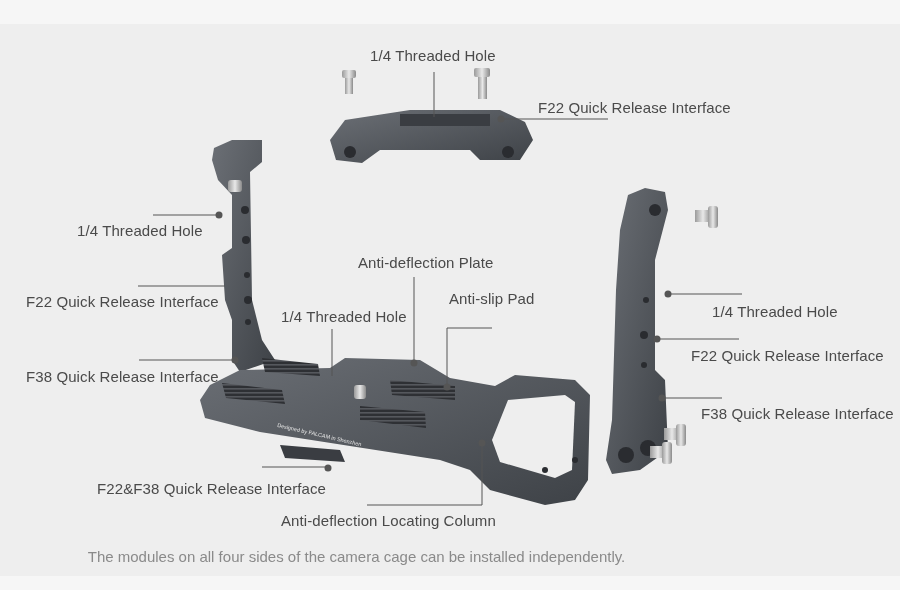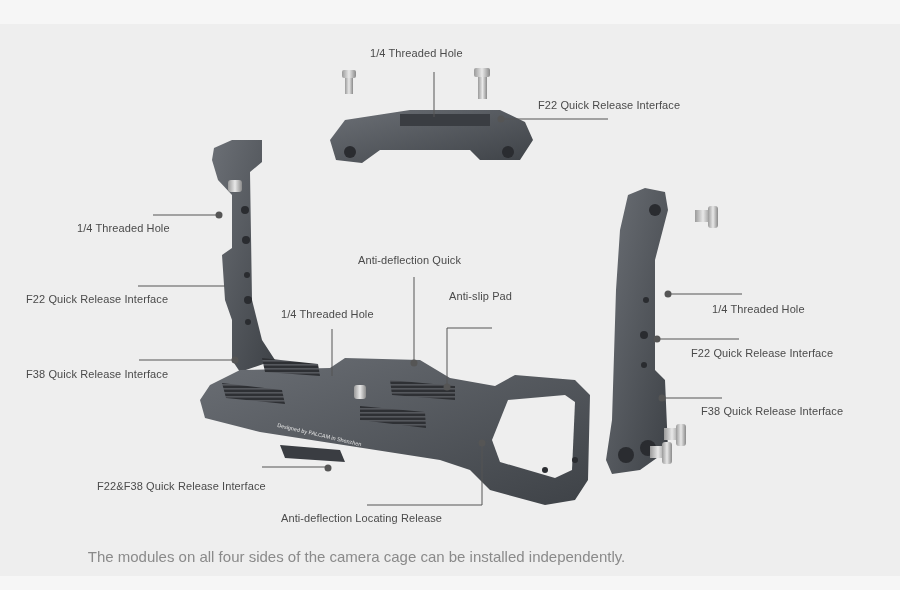--- a/index.html
+++ b/index.html
@@ -7,21 +7,21 @@
     width: 900px; height: 590px; position: relative; overflow: hidden;
     background: #f6f6f6;
     font-family: "Liberation Sans", sans-serif;
   }
   .panel {
     position: absolute; left: 0; top: 24px; width: 900px; height: 552px;
     background: #eeeeee;
   }
   svg.art { position: absolute; left: 0; top: 0; }
   .label {
-    position: absolute; font-size: 11px; color: #4a4a4a; white-space: nowrap;
+    position: absolute; font-size: 15px; color: #4a4a4a; white-space: nowrap;
     letter-spacing: 0.1px;
   }
   .caption {
     position: absolute; left: 0; width: 713px; top: 548px; text-align: center;
     font-size: 15px; color: #8a8a8a;
   }
   .engrave {
     position: absolute; font-size: 5.5px; color: #e6e6e6; white-space: nowrap;
     transform: rotate(13deg); transform-origin: left top;
   }
@@ -134,22 +134,22 @@
   </g>
 </svg>
 
 <div class="engrave" style="left:278px;top:422px;">Designed by FALCAM in Shenzhen</div>
 
 <div class="label" style="left:370px;top:47px;">1/4 Threaded Hole</div>
 <div class="label" style="left:538px;top:99px;">F22 Quick Release Interface</div>
 <div class="label" style="left:77px;top:222px;">1/4 Threaded Hole</div>
 <div class="label" style="left:26px;top:293px;">F22 Quick Release Interface</div>
 <div class="label" style="left:26px;top:368px;">F38 Quick Release Interface</div>
-<div class="label" style="left:358px;top:254px;">Anti-deflection Quick</div>
+<div class="label" style="left:358px;top:254px;">Anti-deflection Plate</div>
 <div class="label" style="left:281px;top:308px;">1/4 Threaded Hole</div>
 <div class="label" style="left:449px;top:290px;">Anti-slip Pad</div>
 <div class="label" style="left:97px;top:480px;">F22&amp;F38 Quick Release Interface</div>
-<div class="label" style="left:281px;top:512px;">Anti-deflection Locating Release</div>
+<div class="label" style="left:281px;top:512px;">Anti-deflection Locating Column</div>
 <div class="label" style="left:712px;top:303px;">1/4 Threaded Hole</div>
 <div class="label" style="left:691px;top:347px;">F22 Quick Release Interface</div>
 <div class="label" style="left:701px;top:405px;">F38 Quick Release Interface</div>
 
 <div class="caption">The modules on all four sides of the camera cage can be installed independently.</div>
 
 </body></html>

